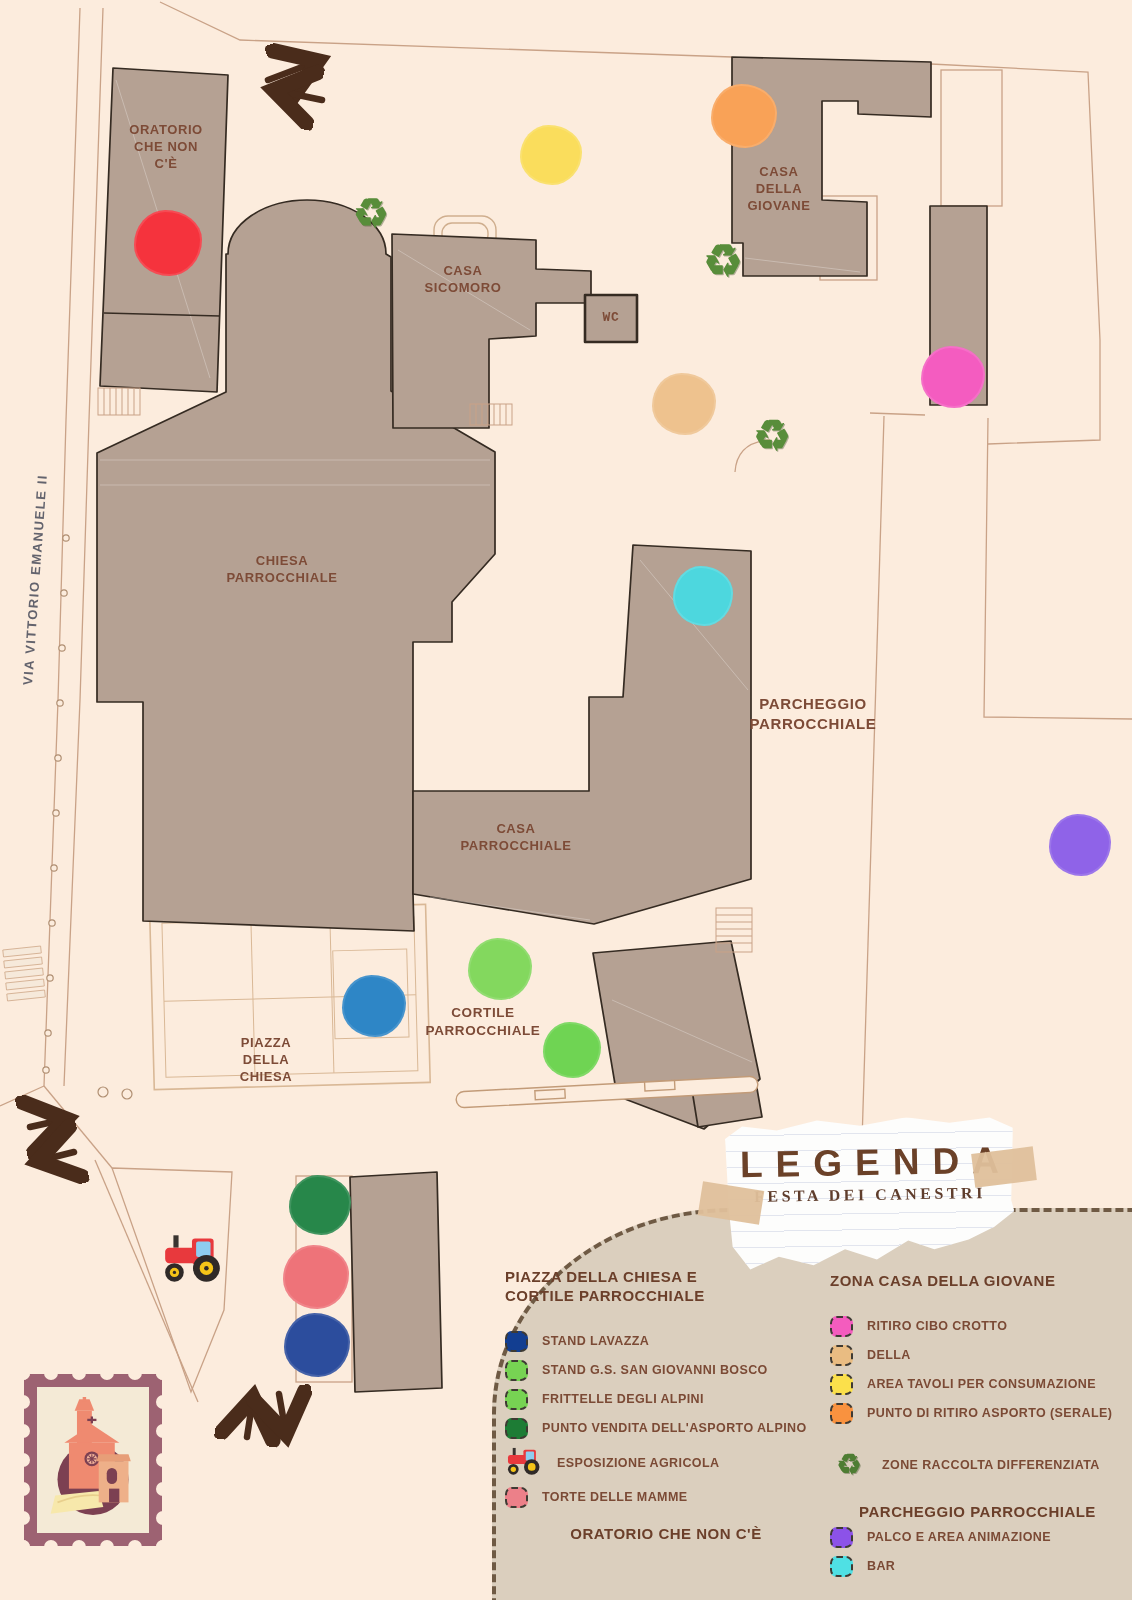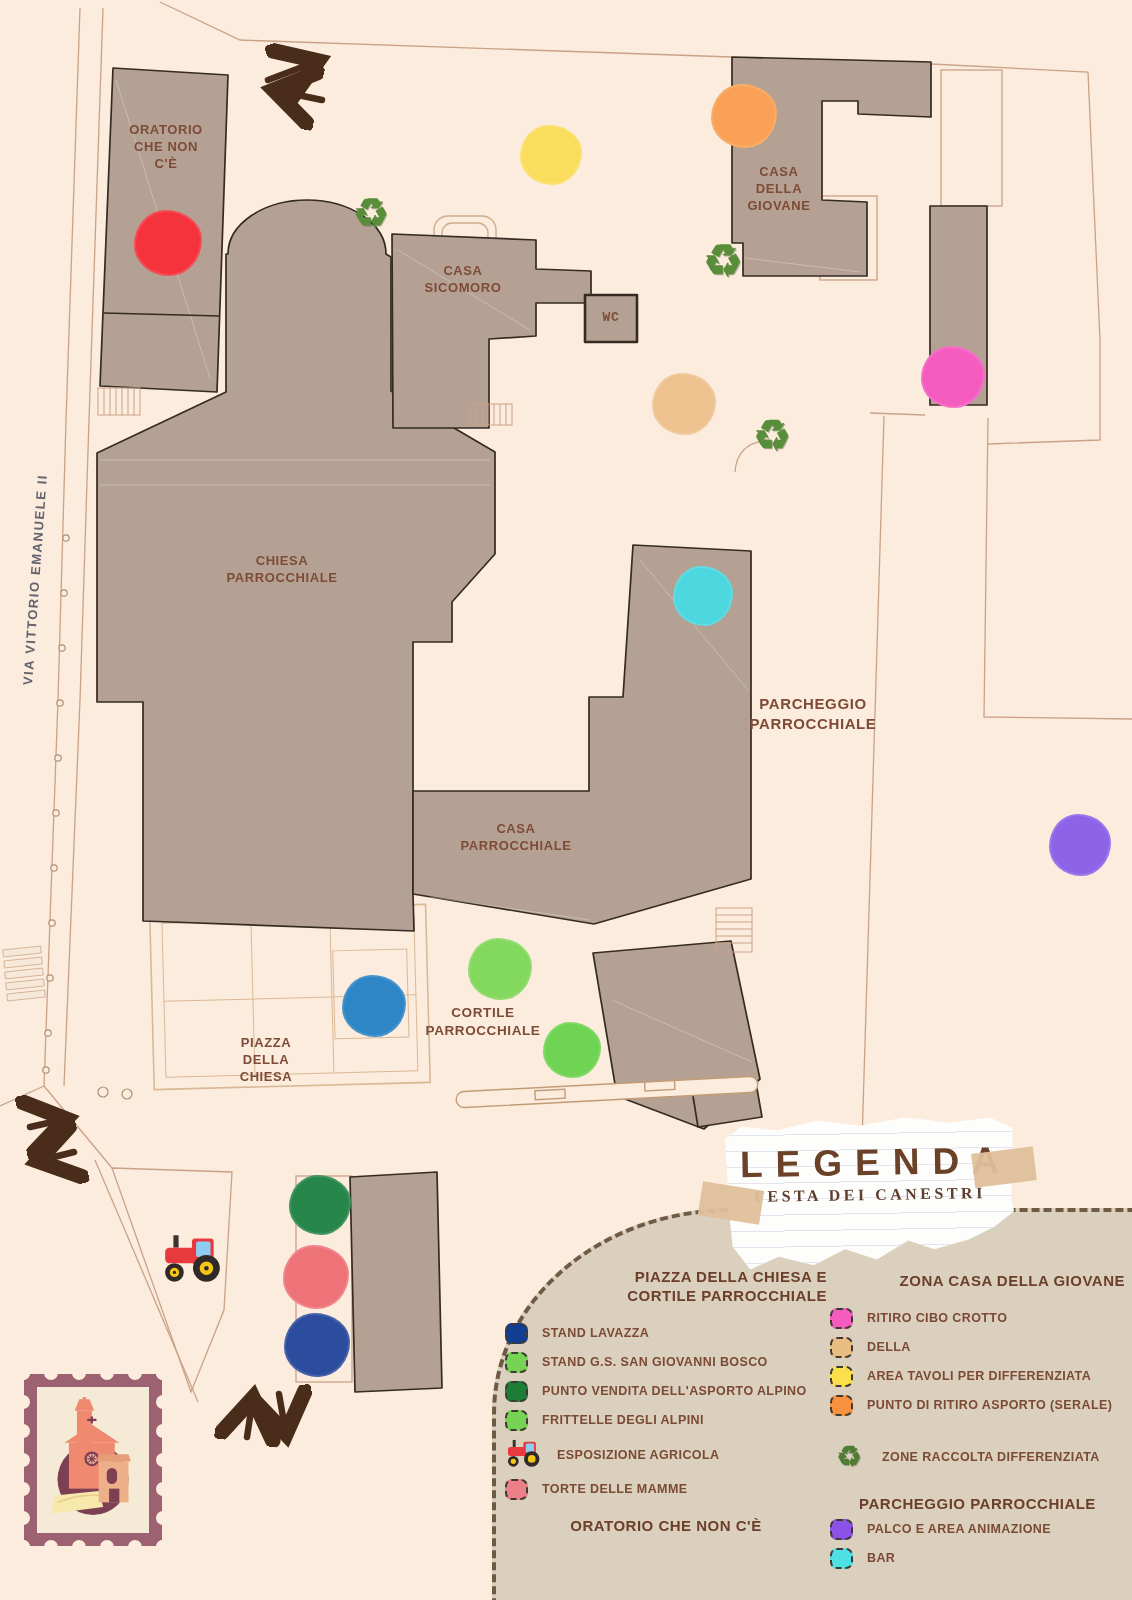--- a/index.html
+++ b/index.html
@@ -52,22 +52,22 @@
     margin-top:2px;text-align:center;font-family:"Liberation Serif",serif;
     font-size:16px;font-weight:bold;letter-spacing:3.5px;color:#5f3d2c;
   }
   .tape{position:absolute;width:62px;height:34px;background:#dfc09b;opacity:.95;z-index:13;}
   .tape-left{left:700px;top:1186px;transform:rotate(9deg);}
   .tape-right{left:973px;top:1150px;transform:rotate(-7deg);}
   .lcol{position:absolute;z-index:11;}
   .lcol-left{left:505px;top:1268px;width:322px;}
   .lcol-right{left:830px;top:1272px;width:295px;}
   .lhead{
-    text-align:right;font-size:15px;font-weight:bold;color:#6b3f2a;
-    letter-spacing:.5px;line-height:1.25;white-space:pre-line;margin-bottom:16px;
+    text-align:left;font-size:15px;font-weight:bold;color:#6b3f2a;
+    letter-spacing:.5px;line-height:1.25;white-space:pre-line;margin-bottom:24px;
   }
   .lsubhead{margin:16px 0 4px;text-align:center;font-size:15px;font-weight:bold;
     color:#6b3f2a;letter-spacing:.5px;}
   .lrow{display:flex;align-items:center;gap:14px;margin:6px 0;min-height:23px;}
   .swatch{
     width:23px;height:21px;border-radius:7px;border:2px dashed #3e3a33;
     box-sizing:border-box;flex:0 0 auto;
   }
   .llabel{font-size:12.5px;font-weight:bold;color:#7b4a35;letter-spacing:.4px;}
   .licon{width:38px;text-align:center;flex:0 0 auto;}
@@ -279,26 +279,26 @@
 CORTILE PARROCCHIALE</div>
     <div class="lrow">
       <span class="swatch" style="background-color: rgb(18, 62, 145);"></span>
       <span class="llabel">STAND LAVAZZA</span>
     </div>
     <div class="lrow">
       <span class="swatch" style="background-color: rgb(119, 211, 83);"></span>
       <span class="llabel">STAND G.S. SAN GIOVANNI BOSCO</span>
     </div>
     <div class="lrow">
+      <span class="swatch" style="background-color: rgb(119, 211, 83);"></span>
+      <span class="llabel">FRITTELLE DEGLI ALPINI</span>
+    </div>
+    <div class="lrow">
       <span class="swatch" style="background-color: rgb(29, 124, 53);"></span>
       <span class="llabel">PUNTO VENDITA DELL'ASPORTO ALPINO</span>
-    </div>
-    <div class="lrow">
-      <span class="swatch" style="background-color: rgb(119, 211, 83);"></span>
-      <span class="llabel">FRITTELLE DEGLI ALPINI</span>
     </div>
     <div class="lrow">
       <span class="licon">
         <svg width="38" height="30" viewBox="0 0 64 48">
           <rect x="13" y="2" width="5" height="12" fill="#3a3430"></rect>
           <rect x="5" y="14" width="32" height="15" rx="4" fill="#e8393d"></rect>
           <rect x="31" y="5" width="21" height="25" rx="3" fill="#e8393d"></rect>
           <rect x="35" y="8" width="14" height="15" rx="2" fill="#8ecdf0"></rect>
           <circle cx="45" cy="34" r="13" fill="#2f2a28"></circle>
             <circle cx="45" cy="34" r="6.5" fill="#f5c518"></circle>
@@ -320,21 +320,21 @@
     <div class="lrow">
       <span class="swatch" style="background-color: rgb(244, 92, 190);"></span>
       <span class="llabel">RITIRO CIBO CROTTO</span>
     </div>
     <div class="lrow">
       <span class="swatch" style="background-color: rgb(233, 188, 130);"></span>
       <span class="llabel">DELLA</span>
     </div>
     <div class="lrow">
       <span class="swatch" style="background-color: rgb(251, 224, 75);"></span>
-      <span class="llabel">AREA TAVOLI PER DIFFERENZIATA</span>
+      <span class="llabel">AREA TAVOLI PER CONSUMAZIONE</span>
     </div>
     <div class="lrow">
       <span class="swatch" style="background-color: rgb(249, 146, 63);"></span>
       <span class="llabel">PUNTO DI RITIRO ASPORTO (SERALE)</span>
     </div>
     <div class="lrow" style="margin-top:26px;">
       <span class="licon recycle">♻</span>
       <span class="llabel">ZONE RACCOLTA DIFFERENZIATA</span>
     </div>
     <div class="lsubhead" style="margin-top:24px;">PARCHEGGIO PARROCCHIALE</div>

